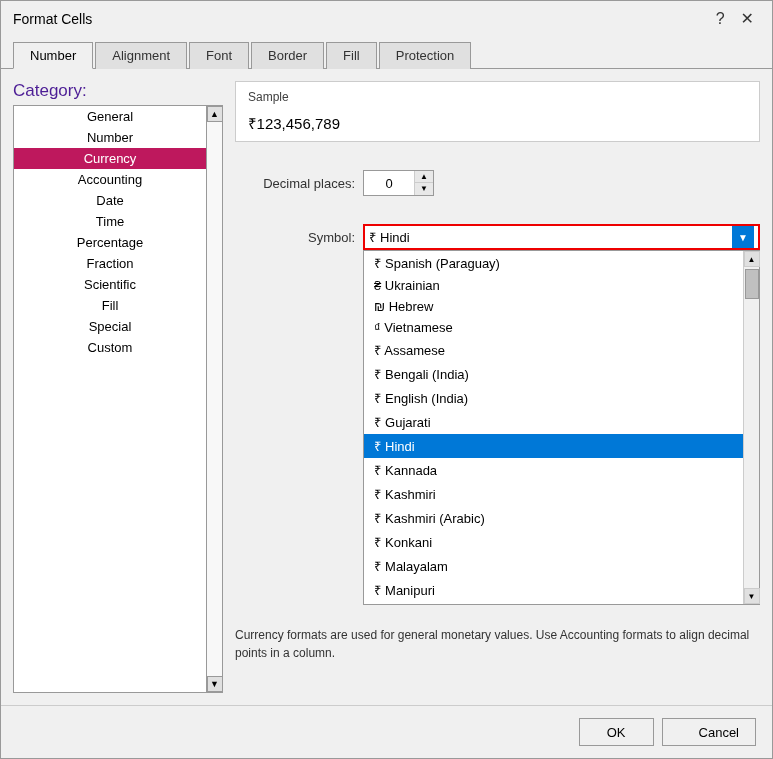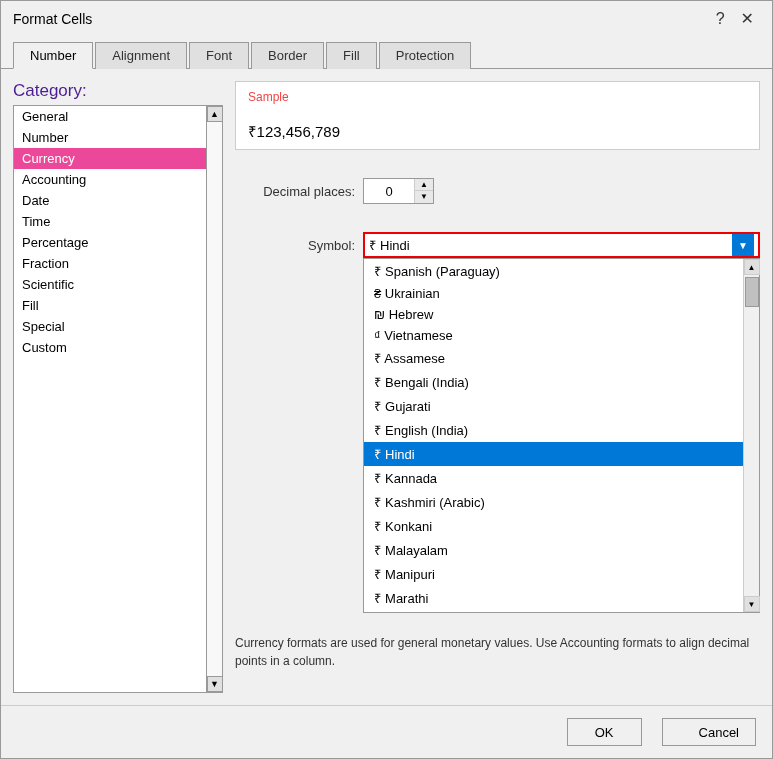--- a/index.html
+++ b/index.html
@@ -106,21 +106,21 @@
       overflow-y: auto;
       list-style: none;
     }
     .category-list li {
       padding: 3px 8px;
       cursor: pointer;
       color: #000;
       font-size: 13px;
     }
     .category-list li.selected {
-      background: #ec4899;
+      background: #be185d;
       color: white;
     }
     .list-scrollbar {
       position: absolute;
       right: 0;
       top: 0;
       bottom: 0;
       width: 16px;
       background: #f0f0f0;
       border-left: 1px solid #999;
@@ -153,22 +153,22 @@
       gap: 8px;
     }
 
     .sample-group {
       border: 1px solid #ccc;
       padding: 8px 12px;
       background: white;
     }
     .sample-label {
       font-size: 12px;
-      color: #ef4444;
-      margin-bottom: 17px;
+      color: #404040;
+      margin-bottom: 9px;
     }
     .sample-value {
       font-size: 15px;
       color: #000;
     }
 
     .form-row {
       display: flex;
       align-items: center;
       gap: 8px;
@@ -301,21 +301,21 @@
       font-size: 12px;
       color: #333;
       margin-top: 8px;
       line-height: 1.5;
     }
 
     .bottom-bar {
       padding: 12px 16px;
       display: flex;
       justify-content: flex-end;
-      gap: 20px;
+      gap: 8px;
       border-top: 1px solid #ccc;
       background: #f0f0f0;
     }
     .dialog-btn {
       min-width: 75px;
       height: 28px;
       border: 1px solid #999;
       cursor: pointer;
       font-size: 13px;
       padding: 0 16px;
@@ -350,21 +350,21 @@
     <div class="tab">Border</div>
     <div class="tab">Fill</div>
     <div class="tab">Protection</div>
   </div>
 
   <div class="content">
 
     <div class="left-panel">
       <div class="category-label">Category:</div>
       <div class="category-list-container">
-        <ul class="category-list" style="padding-right:16px;">
+        <ul class="category-list" style="padding-right:16px;text-align:center;">
           <li>General</li>
           <li>Number</li>
           <li class="selected">Currency</li>
           <li>Accounting</li>
           <li>Date</li>
           <li>Time</li>
           <li>Percentage</li>
           <li>Fraction</li>
           <li>Scientific</li>
           <li>Fill</li>
@@ -407,24 +407,25 @@
           </div>
 
           <div class="dropdown-open" style="top:26px; height:355px;">
             <ul class="dropdown-list">
               <li>₹ Spanish (Paraguay)</li>
               <li>₴ Ukrainian</li>
               <li>₪ Hebrew</li>
               <li>₫ Vietnamese</li>
               <li>₹ Assamese</li>
               <li>₹ Bengali (India)</li>
+              <li>₹ English (India)</li>
               <li>₹ Gujarati</li>
-              <li>₹ English (India)</li>
               <li class="selected">₹ Hindi</li>
               <li>₹ Kannada</li>
+              <li>₹ Kashmiri</li>
               <li>₹ Kashmiri (Arabic)</li>
               <li>₹ Konkani</li>
               <li>₹ Malayalam</li>
               <li>₹ Manipuri</li>
               <li>₹ Marathi</li>
 
             </ul>
             <div class="dropdown-scrollbar">
               <div class="dropdown-scroll-arrow">▲</div>
               <div class="dropdown-scroll-thumb"></div>

